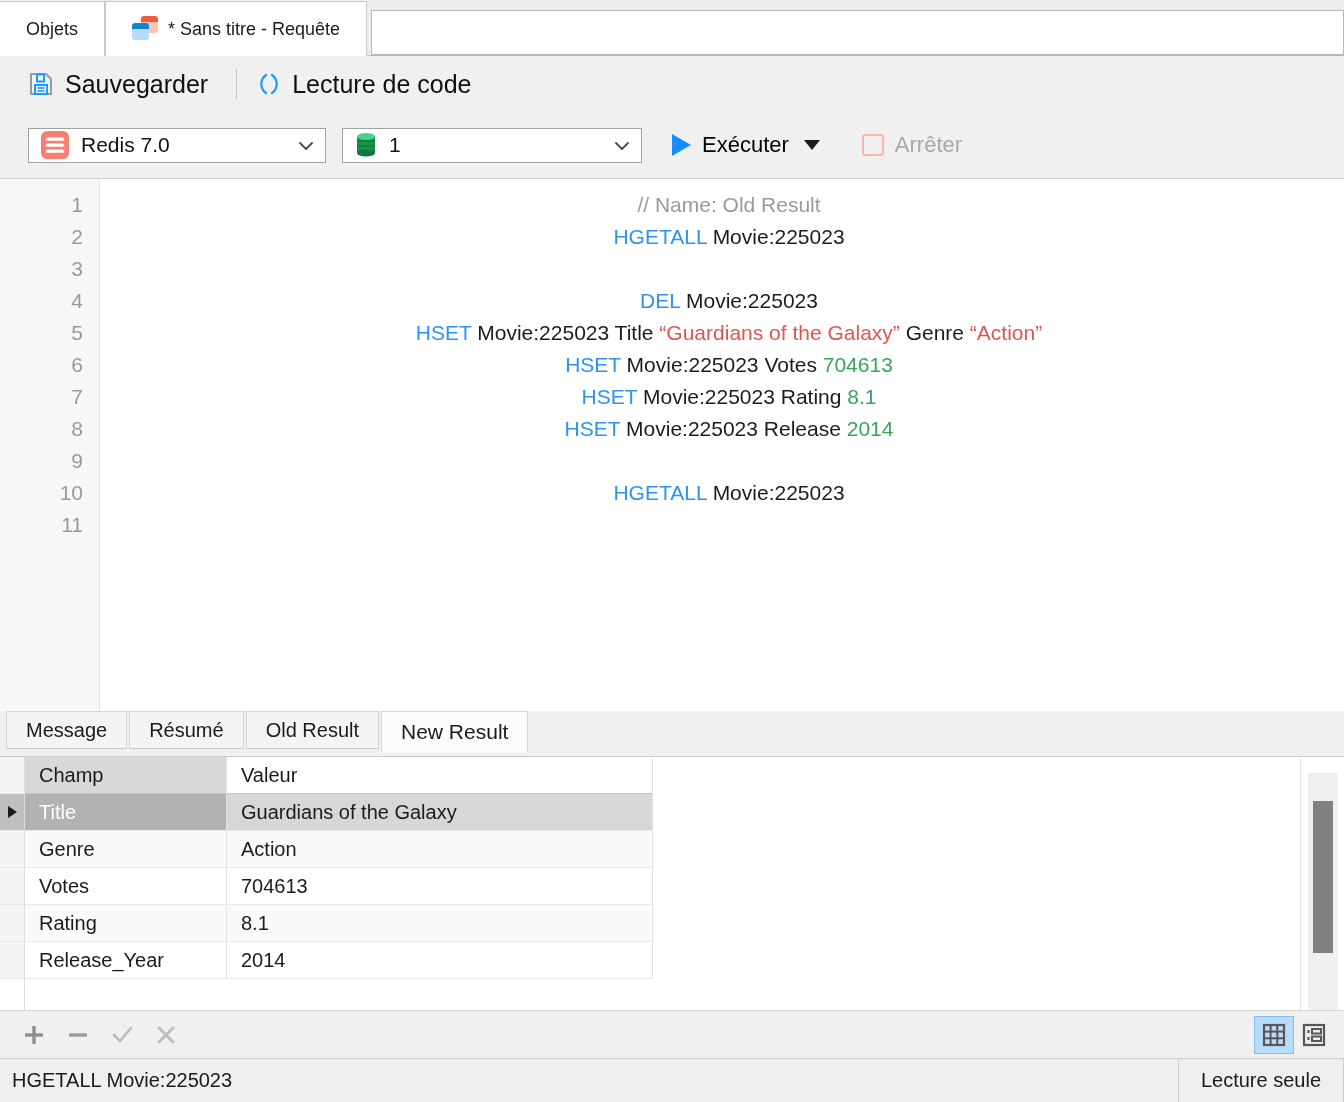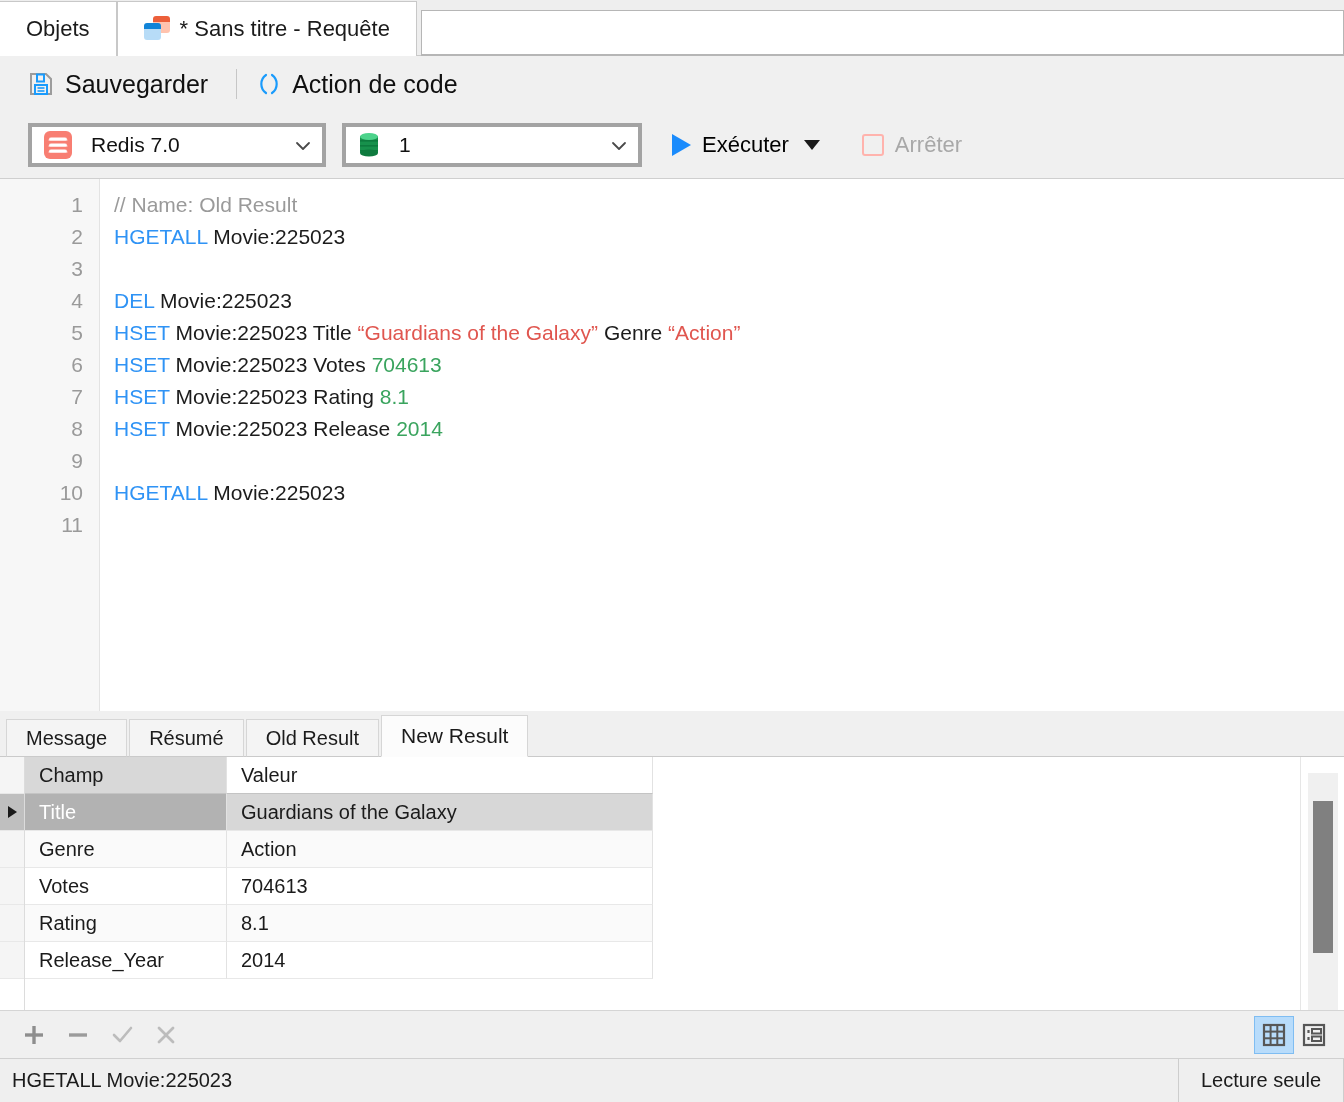--- a/index.html
+++ b/index.html
@@ -15,21 +15,21 @@
   
   .tabbar {
     height: 56px; display: flex; align-items: flex-end;
     background: #eeeeee; position: relative;
   }
   .tabbar::after {
     content:""; position:absolute; left:0; right:0; bottom:0; height:1px; background:#c8c8c8;
   }
   .tab {
     height: 55px; display: flex; align-items: center; gap: 10px;
-    padding: 0 26px; font-size: 22px; color: #1b1b1b;
+    padding: 0 26px; font-size: 18px; color: #1b1b1b;
     background: #ffffff; border: 1px solid #c8c8c8; border-bottom: none;
     position: relative; z-index: 2; white-space: nowrap;
   }
   .tab-objets { border-left: none; }
   .tab-blank {
     flex: 1; height: 46px; margin-left: 4px; background:#ffffff;
     border: 1px solid #b6b6b6; border-bottom: 2px solid #b6b6b6; position: relative; z-index:1;
   }
   
   .tables-icon { width: 26px; height: 26px; position: relative; flex: none; }
@@ -55,22 +55,22 @@
 
   .save-icon { width:26px; height:26px; flex:none; }
   .paren-icon {
     width: 26px; height:26px; flex:none; color:#1a9bfc; font-size:27px; line-height:24px;
     letter-spacing: 4px; font-family:"Liberation Sans", sans-serif;
   }
 
   
   .toolbar2 { height: 66px; display:flex; align-items:center; padding-left:28px; gap:16px; background:#f0f0f0; }
   .combo {
-    height: 44px; background:#ffffff; border:4px solid #a3a3a3;
-    display:flex; align-items:center; padding: 0 10px 0 12px; gap:19px;
+    height: 35px; background:#ffffff; border:1px solid #a3a3a3;
+    display:flex; align-items:center; padding: 0 10px 0 12px; gap:12px;
     font-size:21px; color:#111; position:relative;
   }
   .combo.redis { width: 298px; }
   .combo.dbnum { width: 300px; }
   .combo .label { flex:1; white-space:nowrap; overflow:hidden; }
   .chev { width:18px; height:18px; flex:none; }
 
   .redis-icon {
     width:28px; height:28px; border-radius:6px; background:#f87e72; flex:none;
     position:relative;
@@ -91,29 +91,29 @@
   .stop-btn { display:flex; align-items:center; gap:11px; margin-left:26px; font-size:22px; color:#a8a8a8; }
   .stop-sq { width:22px;height:22px; border:2px solid #ffb3ad; border-radius:3px; }
 
   
   .editor-wrap { flex:none; height: 533px; background:#ffffff; border-top:1px solid #cfcfcf; display:flex; overflow:hidden; position:relative; }
   .gutter {
     width:100px; background:#f7f7f7; border-right:1px solid #e3e3e3; padding-top:10px;
     text-align:right; flex:none;
   }
   .gutter .ln { font-size:21px; color:#9a9a9a; line-height:32px; padding-right:16px; font-family:"Liberation Sans", sans-serif; }
-  .code { flex:1; padding:10px 0 0 14px; }
+  .code { flex:1; padding:10px 0 0 14px;text-align:center; }
   .code .cl { font-size:21px; line-height:32px; white-space:pre; color:#1c1c1c; font-family:"Liberation Sans", sans-serif; }
   .tok-cmd { color:#2f93f5; }
   .tok-com { color:#9a9a9a; }
   .tok-str { color:#e0564f; }
   .tok-num { color:#3aa45e; }
 
   
-  .restabs { height:46px; display:flex; align-items:flex-end; background:#f0f0f0; padding-left:6px; position:relative; }
+  .restabs { height:46px; display:flex; background:#f0f0f0; padding-left:6px; position:relative; }
   .restabs::after { content:""; position:absolute; left:0;right:0;bottom:0;height:1px;background:#cacaca; }
   .rtab {
     height:38px; padding:0 19px; display:flex; align-items:center; font-size:20px;
     color:#1b1b1b; background:#f4f4f4; border:1px solid #d6d6d6; border-bottom:1px solid #cacaca;
     margin-right:2px; position:relative; z-index:2; white-space:nowrap;
   }
   .rtab.active { background:#fcfcfc; border-bottom-color:#fcfcfc; height:42px; font-size:21px; z-index:3; }
 
   
   .gridwrap { flex:1; display:flex; background:#ffffff; min-height:0; position:relative; }
@@ -197,21 +197,21 @@
       <span>Sauvegarder</span>
     </div>
     <div class="tb-sep"></div>
     <div class="tb-btn">
       <span class="paren-icon">
         <svg width="26" height="26" viewBox="0 0 26 26">
           <path d="M11 4 A11 11 0 0 0 11 22" fill="none" stroke="#1a9bfc" stroke-width="2.2" stroke-linecap="round"></path>
           <path d="M17 4 A11 11 0 0 1 17 22" fill="none" stroke="#1a9bfc" stroke-width="2.2" stroke-linecap="round"></path>
         </svg>
       </span>
-      <span>Action de code</span>
+      <span>Lecture de code</span>
     </div>
   </div>
 
   <div class="toolbar2">
 
     <div class="combo redis">
       <span class="redis-icon">
           <i></i>
           <i></i>
           <i></i>

